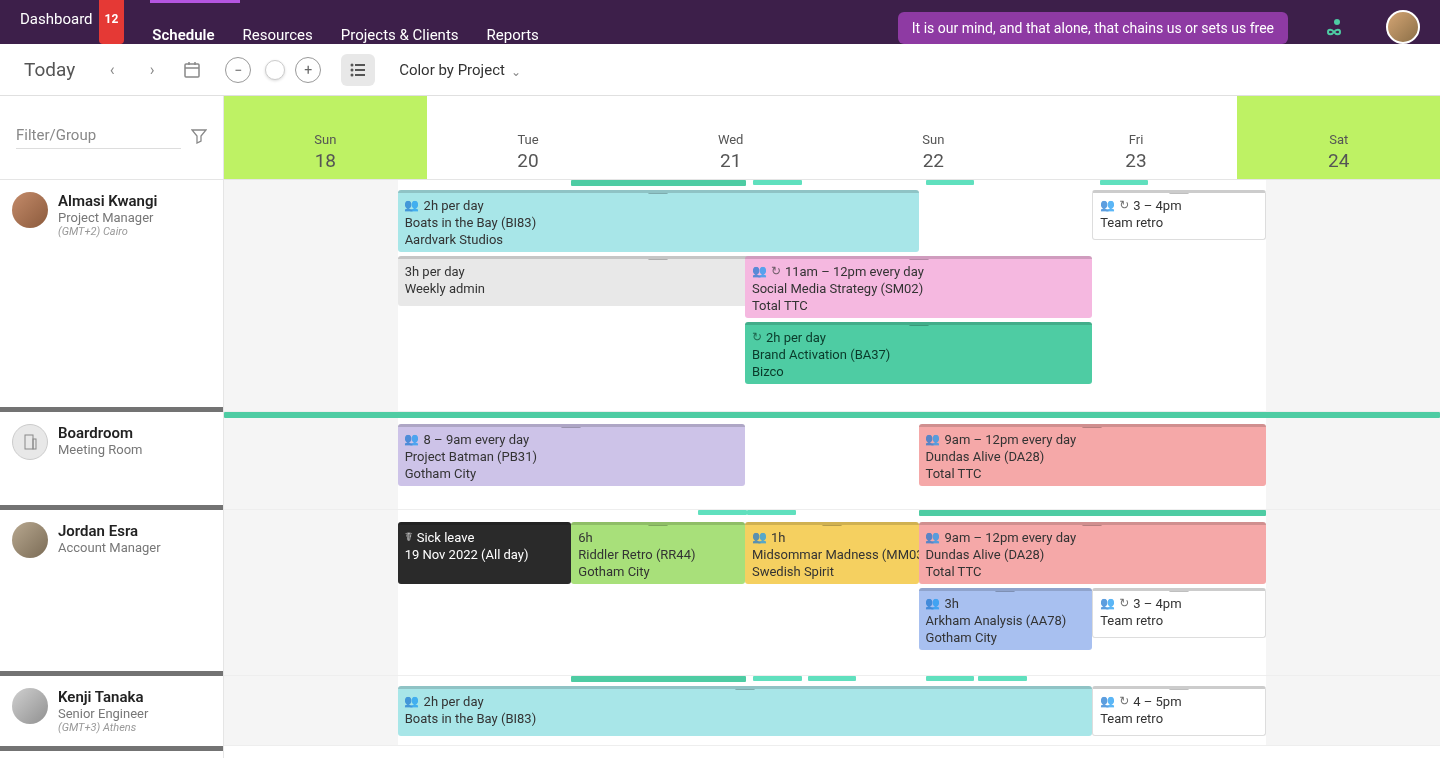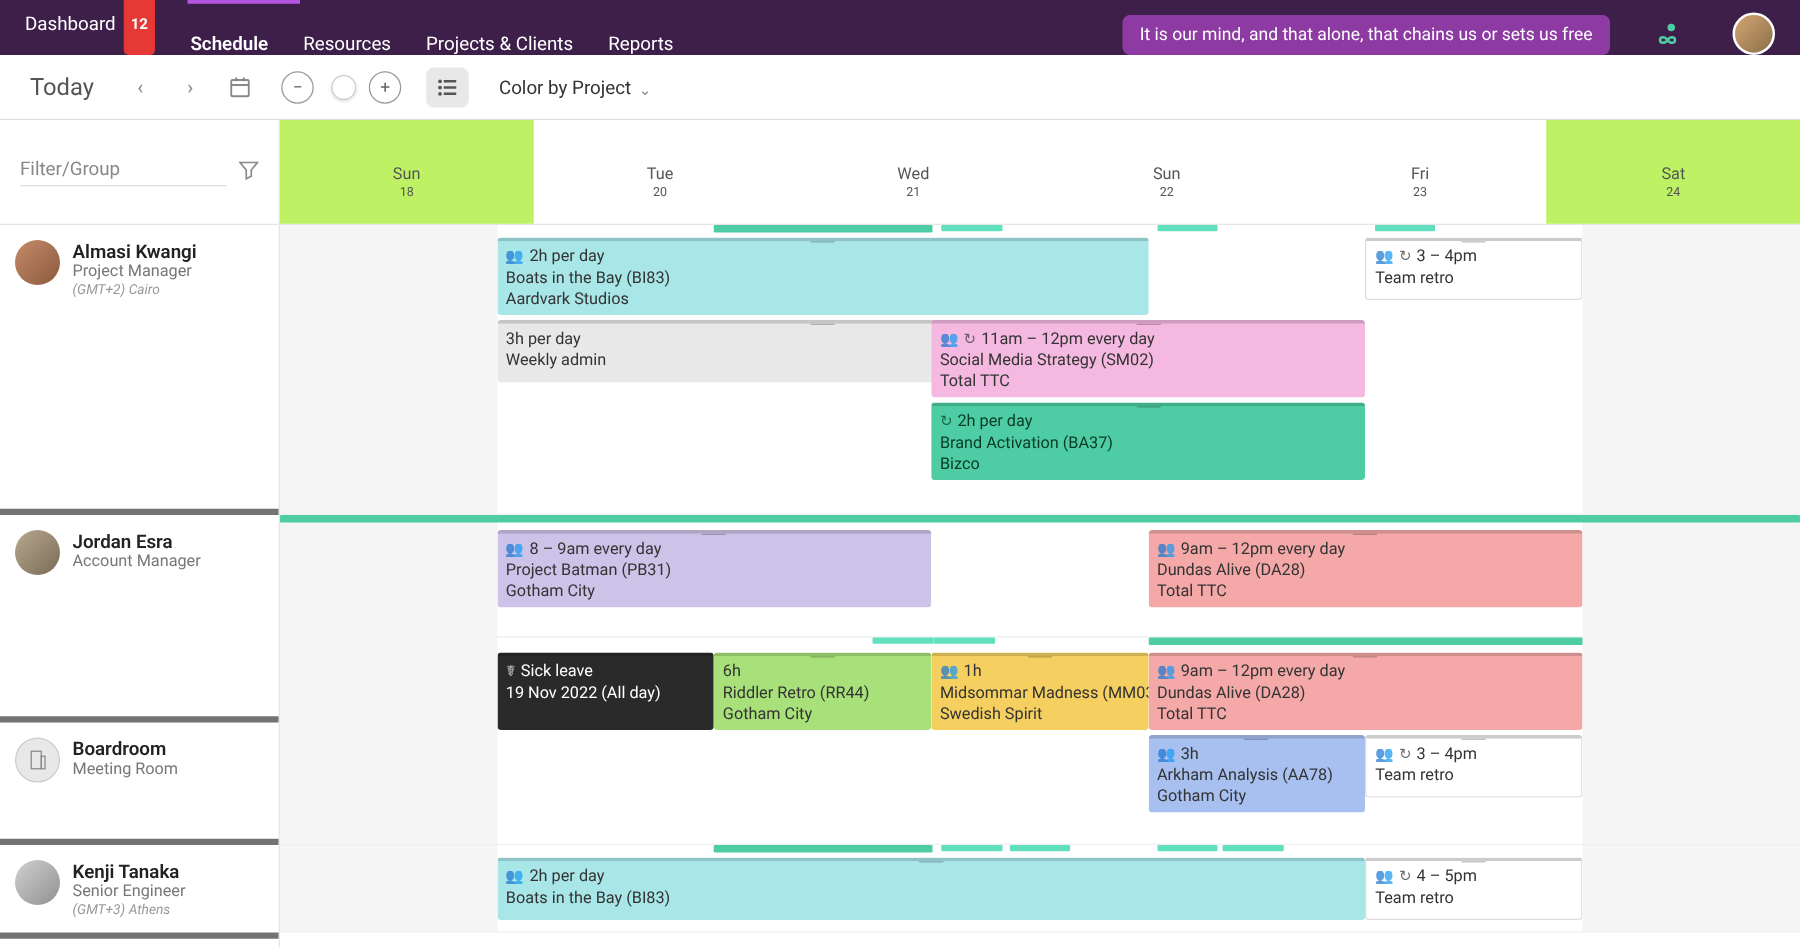--- a/index.html
+++ b/index.html
@@ -52,21 +52,21 @@
 .res-role { font-size: 13px; color: #777; }
 .res-tz { font-size: 11px; color: #999; font-style: italic; }
 
 
 .calendar { flex: 1; display: flex; flex-direction: column; position: relative; overflow: hidden; }
 .cal-header { height: 84px; display: flex; border-bottom: 1px solid #e5e5e5; }
 .day-col { flex: 1; text-align: center; padding-top: 36px; position: relative; }
 .day-col.weekend { background: #bef264; }
 .week-label { position: absolute; top: 14px; left: 50%; transform: translateX(-50%); font-size: 11px; color: #aaa; }
 .day-name { font-size: 13px; color: #555; }
-.day-num { font-size: 10px; color: #555; margin-top: 2px; }
+.day-num { font-size: 19px; color: #555; margin-top: 2px; }
 
 .cal-body { flex: 1; overflow-y: auto; position: relative; }
 .row-track { position: relative; border-bottom: 1px solid #eee; }
 .row-track.h1 { height: 232px; }
 .row-track.h2 { height: 98px; }
 .row-track.h3 { height: 166px; }
 .row-track.h4 { height: 70px; }
 .weekend-shade { position: absolute; top: 0; bottom: 0; background: #f5f5f5; z-index: 0; }
 .ws-sun { left: 0; width: 14.28%; }
 .ws-sat { right: 0; width: 14.28%; }
@@ -165,37 +165,37 @@
       </div>
       <div class="resource-list">
         <div class="resource tall-1">
           <div class="res-avatar p1"></div>
           <div>
             <div class="res-name">Almasi Kwangi</div>
             <div class="res-role">Project Manager</div>
             <div class="res-tz">(GMT+2) Cairo</div>
           </div>
         </div>
-        <div class="resource tall-3">
-          <div class="res-avatar p3"></div>
-          <div>
-            <div class="res-name">Jordan Esra</div>
-            <div class="res-role">Account Manager</div>
-          </div>
-        </div>
         <div class="resource tall-2">
           <div class="res-avatar p2">
             <svg width="18" height="18" viewBox="0 0 18 18">
                 <rect x="4" y="2" width="8" height="14" stroke="#888" fill="none"></rect>
                 <rect x="12" y="6" width="3" height="10" stroke="#888" fill="none"></rect>
               </svg>
           </div>
           <div>
             <div class="res-name">Boardroom</div>
             <div class="res-role">Meeting Room</div>
+          </div>
+        </div>
+        <div class="resource tall-3">
+          <div class="res-avatar p3"></div>
+          <div>
+            <div class="res-name">Jordan Esra</div>
+            <div class="res-role">Account Manager</div>
           </div>
         </div>
         <div class="resource tall-4">
           <div class="res-avatar p4"></div>
           <div>
             <div class="res-name">Kenji Tanaka</div>
             <div class="res-role">Senior Engineer</div>
             <div class="res-tz">(GMT+3) Athens</div>
           </div>
         </div>

